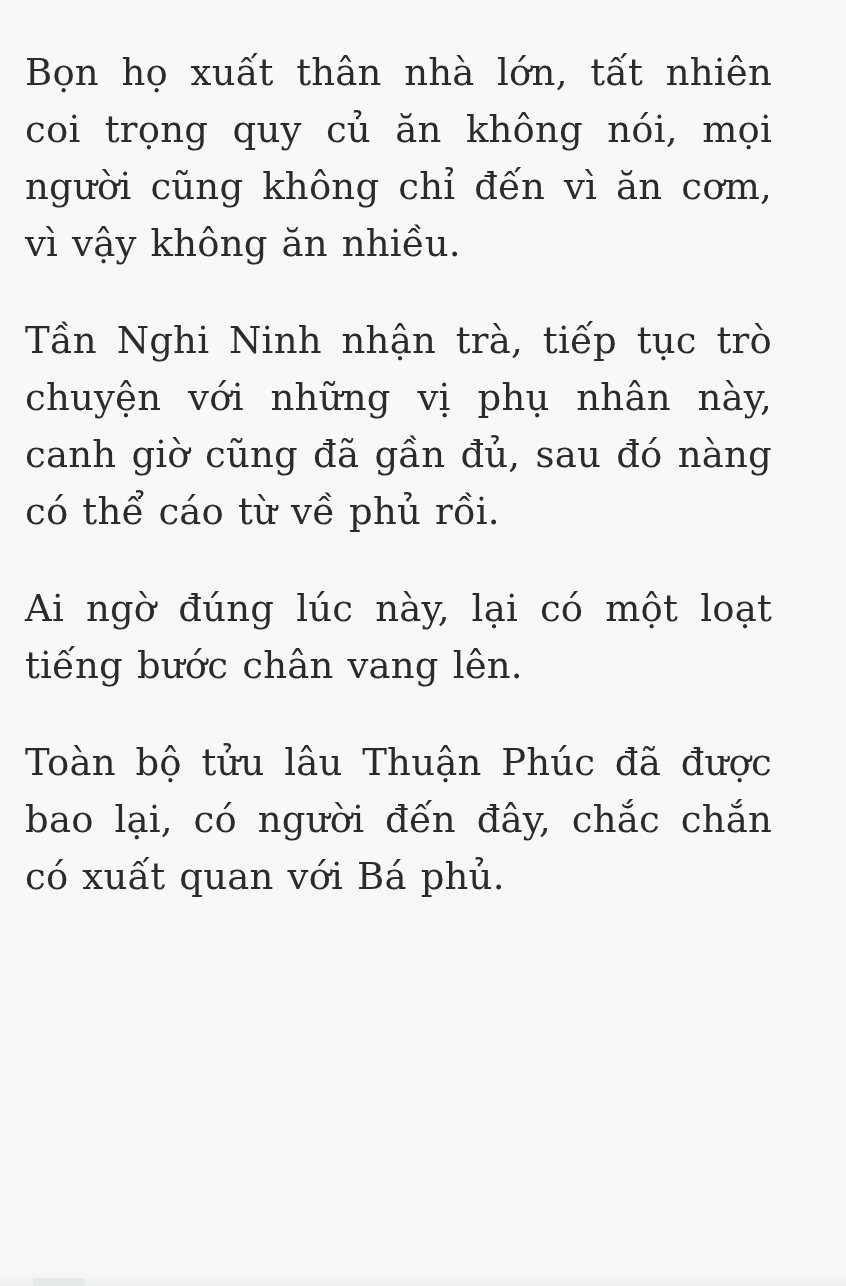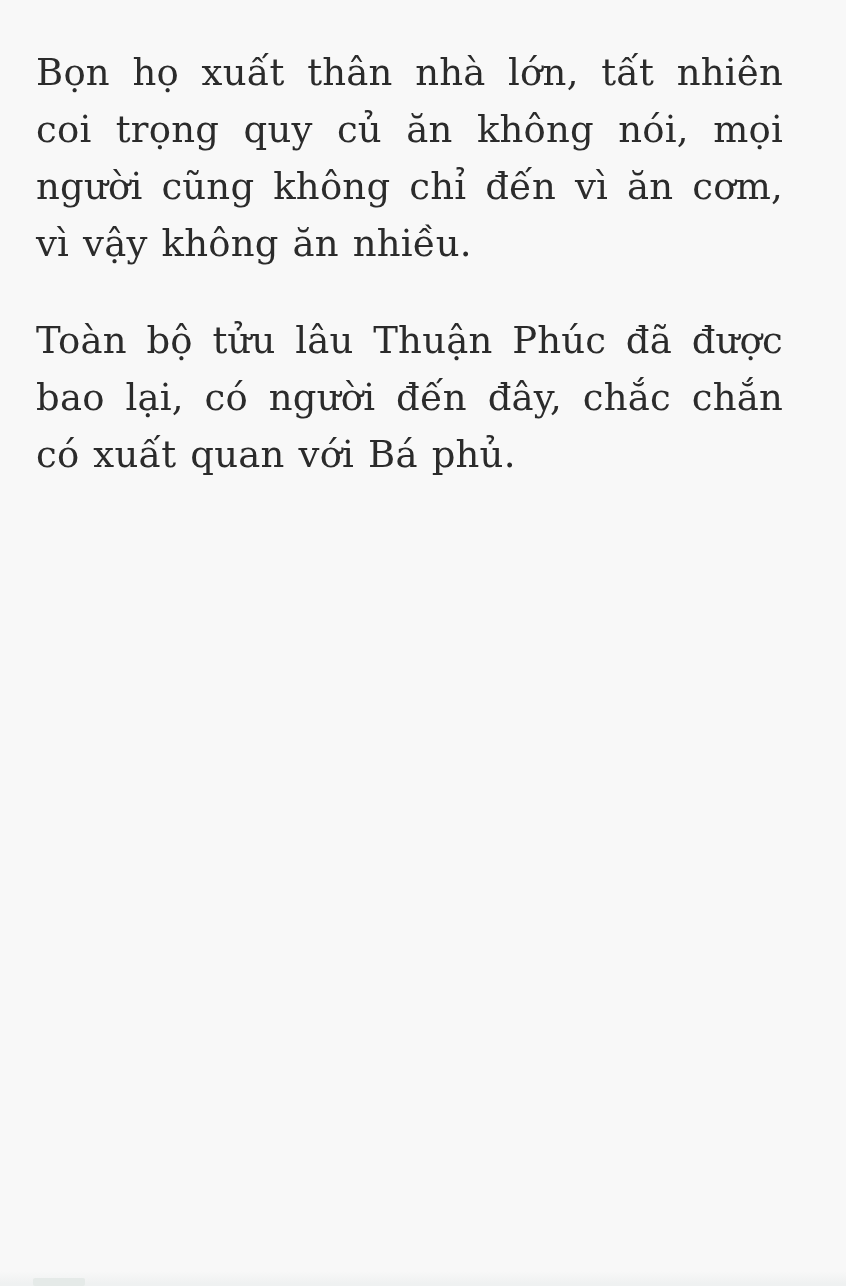--- a/index.html
+++ b/index.html
@@ -13,21 +13,20 @@
     overflow: hidden;
     position: relative;
     font-family: "DejaVu Serif", "Liberation Serif", serif;
   }
   .reader-page {
     box-sizing: border-box;
     width: 790px;
     height: 1286px;
     padding: 44px 18px 0 25px;
     color: #2b2b2b;
-    margin-left: 11px;
   }
   .para {
     margin: 0 0 40px 0;
     font-size: 37px;
     line-height: 57px;
     text-align: justify;
     text-justify: inter-word;
     letter-spacing: 0.2px;
     word-spacing: 2px;
   }
@@ -47,18 +46,20 @@
     height: 8px;
     background: #e5eae8;
     border-radius: 2px;
   }
 </style>
 </head>
 <body>
 
 <div class="reader-page">
   <p class="para">Bọn họ xuất thân nhà lớn, tất nhiên coi trọng quy củ ăn không nói, mọi người cũng không chỉ đến vì ăn cơm, vì vậy không ăn nhiều.</p>
+  <p class="para">Tần Nghi Ninh nhận trà, tiếp tục trò chuyện với những vị phụ nhân này, canh giờ cũng đã gần đủ, sau đó nàng có thể cáo từ về phủ rồi.</p>
+  <p class="para">Ai ngờ đúng lúc này, lại có một loạt tiếng bước chân vang lên.</p>
   <p class="para">Toàn bộ tửu lâu Thuận Phúc đã được bao lại, có người đến đây, chắc chắn có xuất quan với Bá phủ.</p>
 </div>
 
 <div class="footer-bar">
   <div class="progress-chip"></div>
 </div>
 
 </body></html>

